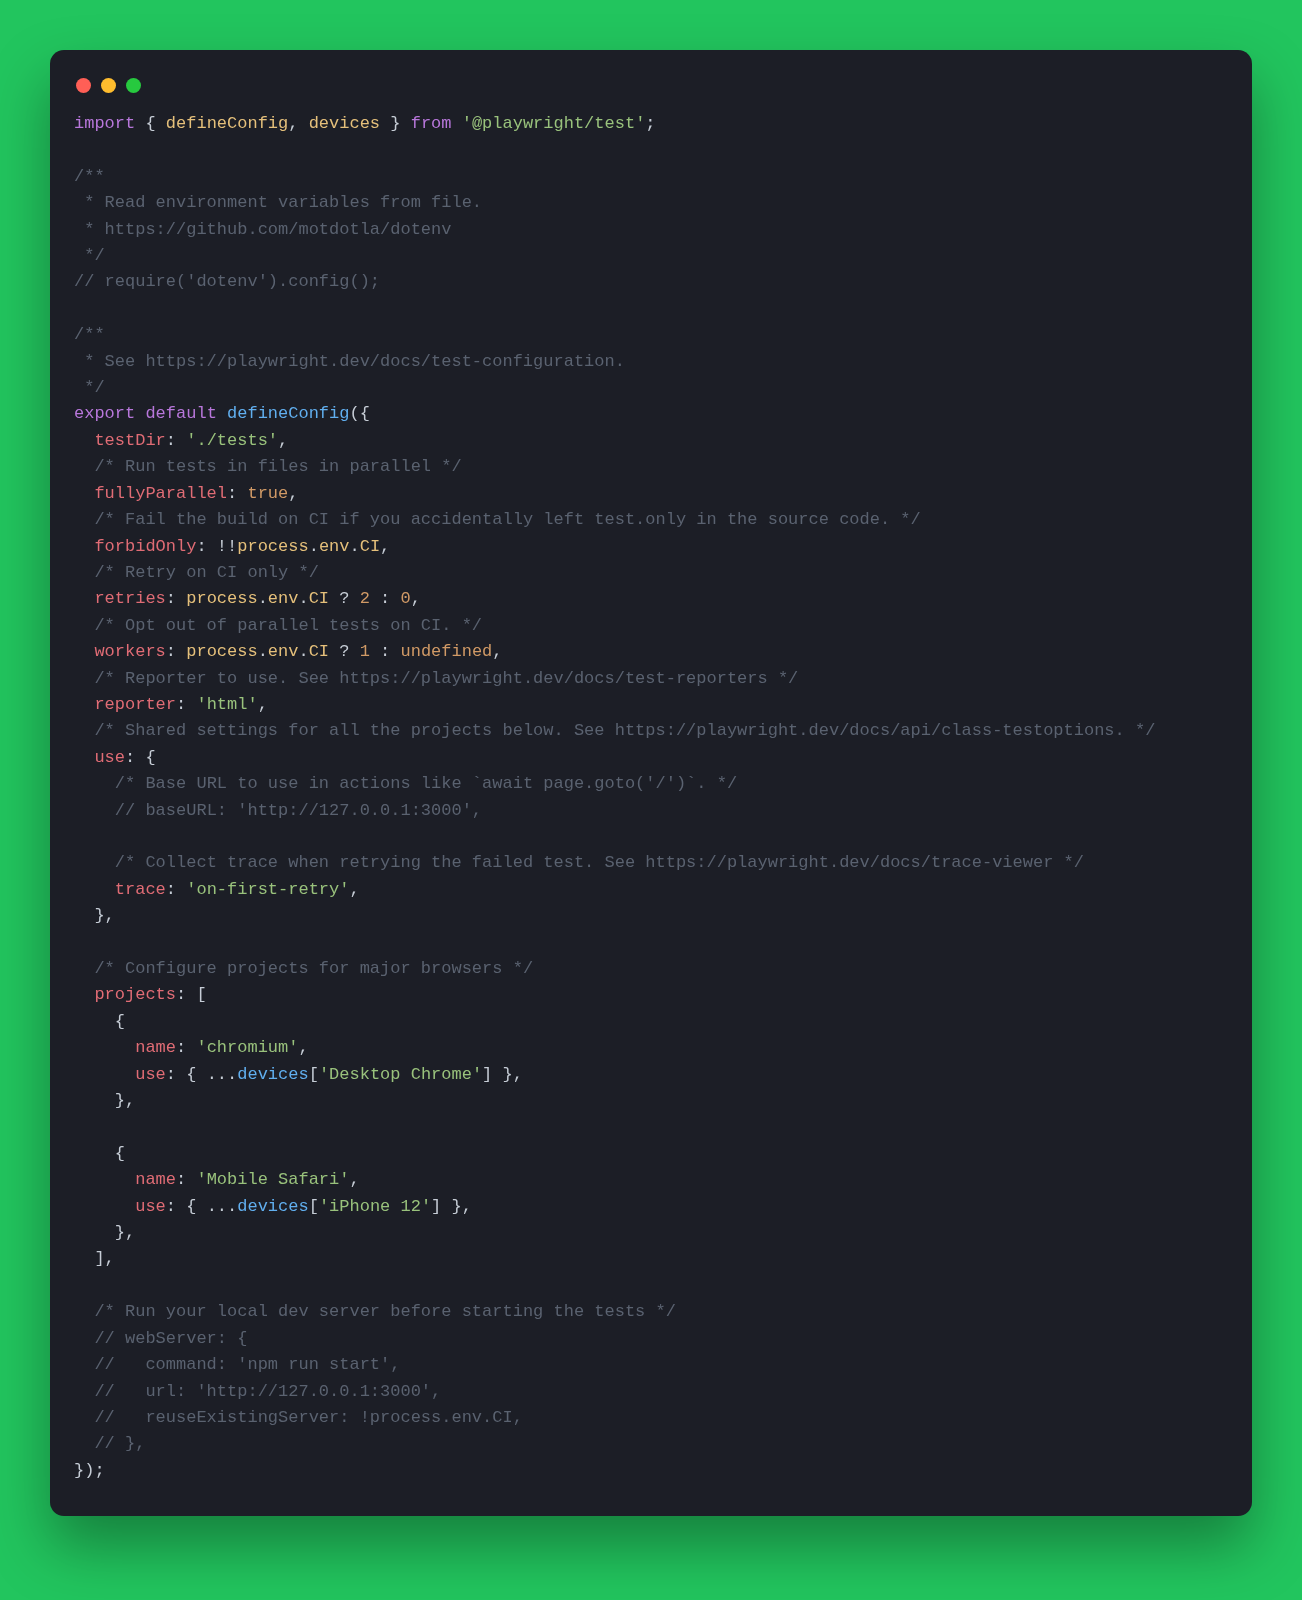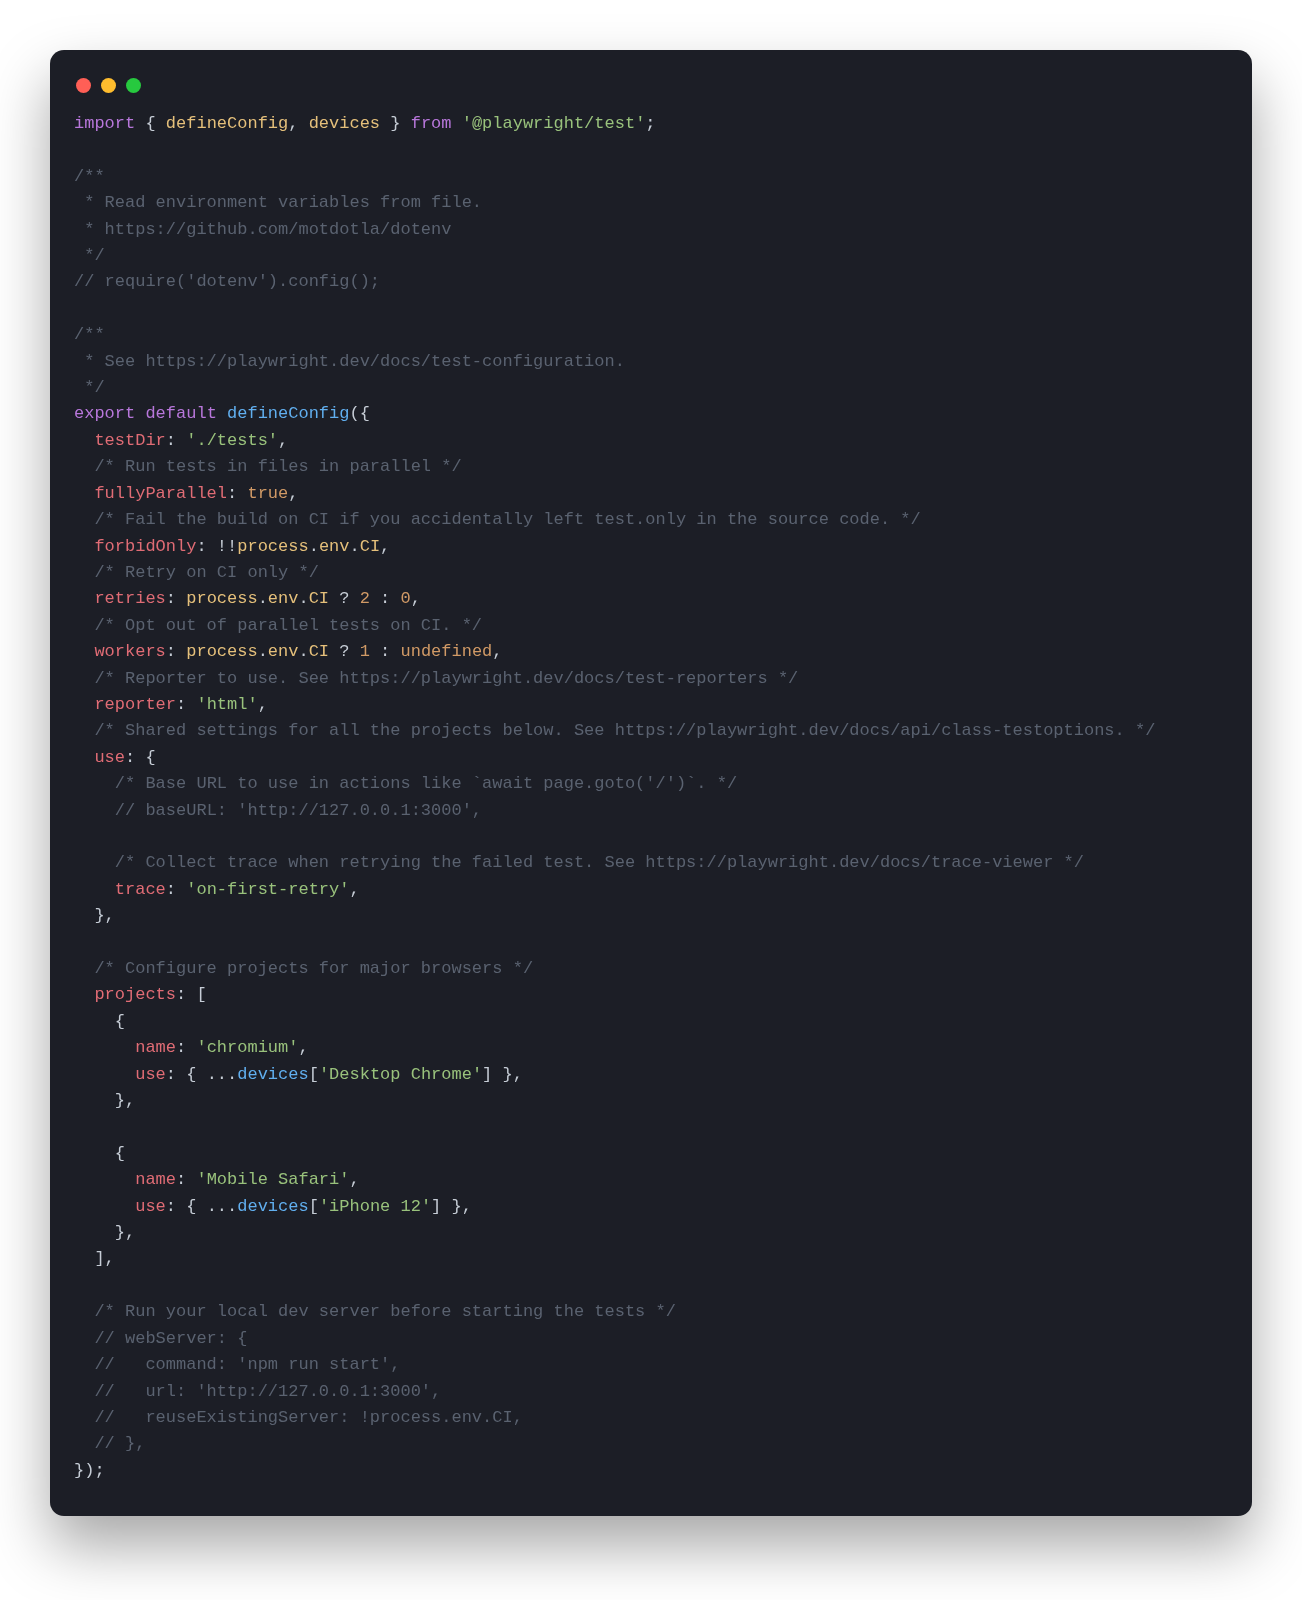--- a/index.html
+++ b/index.html
@@ -4,21 +4,21 @@
 <style>
   html, body {
     margin: 0;
     padding: 0;
     background: #b0bcc9;
     font-family: "SFMono-Regular", Consolas, "Liberation Mono", Menlo, monospace;
   }
   .stage {
     width: 1302px;
     min-height: 1600px;
-    background: #ffffff;
+    background: #22c55e;
     padding: 50px;
     box-sizing: border-box;
   }
   .window {
     background: #1c1e26;
     border-radius: 14px;
     box-shadow: 0 30px 60px rgba(0,0,0,0.35);
     padding: 24px 24px 32px 24px;
     box-sizing: border-box;
   }

